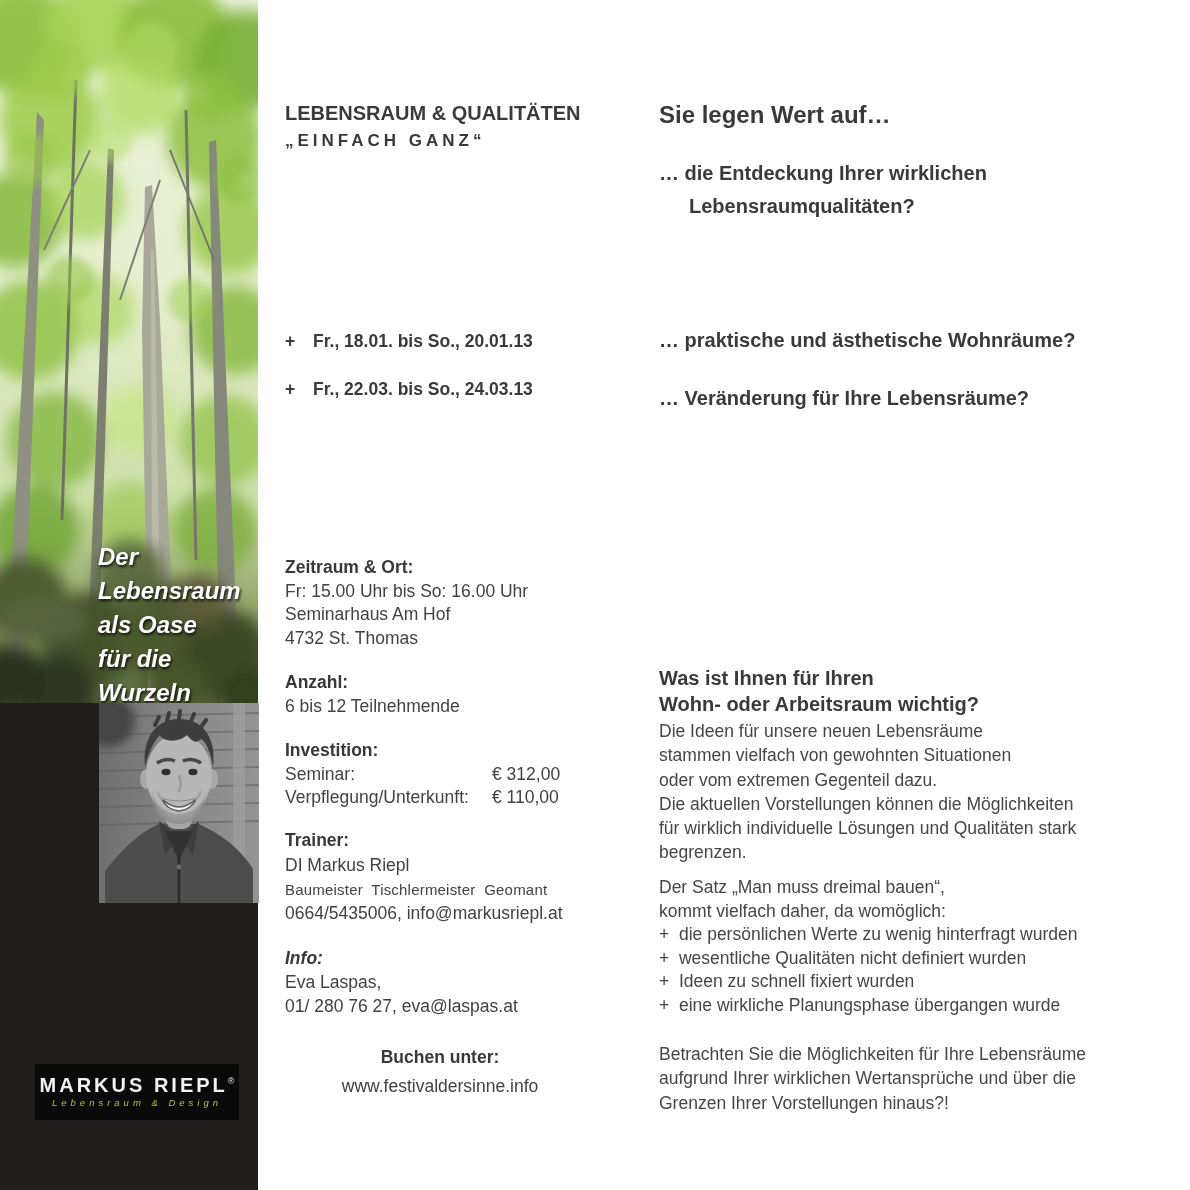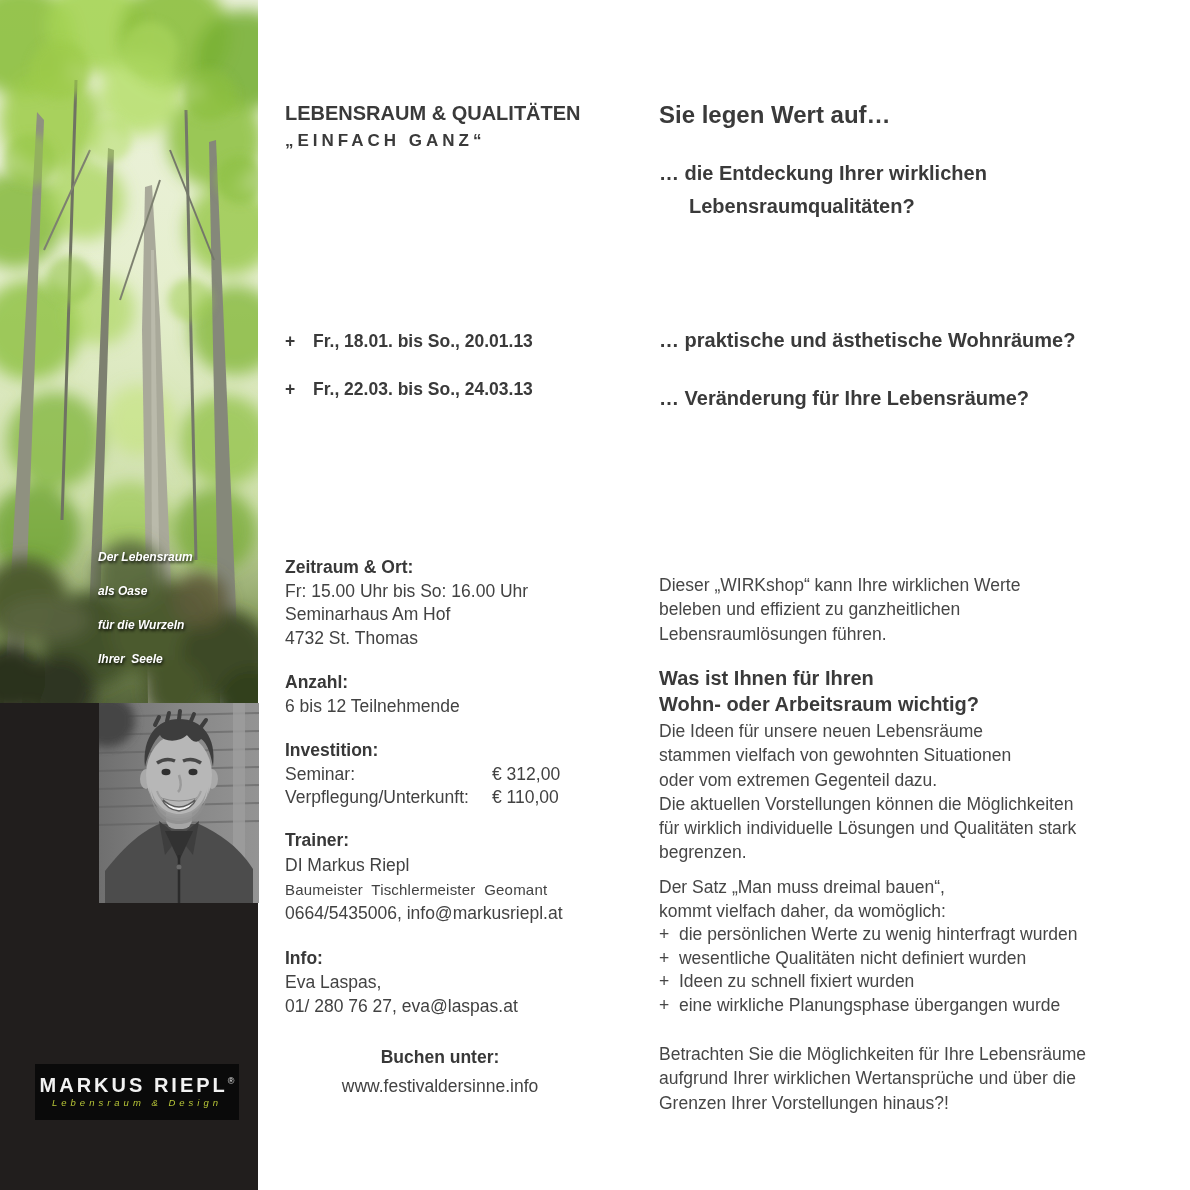--- a/index.html
+++ b/index.html
@@ -12,21 +12,21 @@
   .page { position:relative; width:1190px; height:1190px; background:#ffffff; overflow:hidden; }
   .abs { position:absolute; }
   [data-bind] { white-space:pre-wrap; }
 
   
   .forest { left:0; top:0; width:258px; height:703px; overflow:hidden; }
   .black-panel { left:0; top:703px; width:258px; height:487px; background:#211e1d; }
   .portrait { left:99px; top:703px; width:160px; height:200px; }
   .overlay-quote {
     left:98px; top:540px; width:160px;
-    font-size:12px; line-height:34px; font-weight:bold; font-style:italic;
+    font-size:24px; line-height:34px; font-weight:bold; font-style:italic;
     color:#ffffff; text-shadow:1px 2px 3px rgba(0,0,0,0.85);
   }
   .logo-box {
     left:35px; top:1064px; width:204px; height:56px;
     background:#0a0a0a; text-align:center; padding-top:10px;
   }
   .logo-name {
     color:#f2f2f2; font-size:20px; font-weight:600; letter-spacing:3px;
     line-height:22px; position:relative; display:inline-block;
   }
@@ -254,40 +254,37 @@
   </div>
 
   <div class="abs m-col sec" style="top:828px;">
     <div class="head" style="line-height:25px;" data-bind="middle.trainer.heading">Trainer:</div>
     <div style="line-height:25px;" data-bind="middle.trainer.name">DI Markus Riepl</div>
     <div class="small-line" data-bind="middle.trainer.qualifications">Baumeister  Tischlermeister  Geomant</div>
     <div data-bind="middle.trainer.contact">0664/5435006, info@markusriepl.at</div>
   </div>
 
   <div class="abs m-col sec" style="top:945px;">
-    <div class="head" style="line-height:26px;" data-bind="middle.info.heading">Info:</div>
+    <div class="head" style="line-height:26px;font-style:italic;" data-bind="middle.info.heading">Info:</div>
     <div data-bind="middle.info.name">Eva Laspas,</div>
     <div data-bind="middle.info.contact">01/ 280 76 27, eva@laspas.at</div>
   </div>
 
   <div class="abs m-col sec" style="top:1046px;text-align:center;">
     <div class="head" data-bind="middle.booking.heading">Buchen unter:</div>
     <div style="margin-top:5px;" data-bind="middle.booking.url">www.festivaldersinne.info</div>
   </div>
 
   <div class="abs r-col r-head" style="top:98px;" data-bind="right.intro">Sie legen Wert auf…</div>
 
   <div class="abs r-col r-bullet" style="top:157px;" data-bind="right.bullets.0">… die Entdeckung Ihrer wirklichen
 Lebensraumqualitäten?</div>
   <div class="abs r-col r-bullet" style="top:324px;" data-bind="right.bullets.2">… praktische und ästhetische Wohnräume?</div>
   <div class="abs r-col r-bullet" style="top:382px;" data-bind="right.bullets.3">… Veränderung für Ihre Lebensräume?</div>
 
-  <div class="abs r-col r-body" style="top:573px;" data-bind="right.para1">Dieser „WIRKshop“ kann Ihre wirklichen Werte
-beleben und effizient zu ganzheitlichen
-Lebensraumlösungen führen.</div>
 
   <div class="abs r-col r-head2" style="top:666px;" data-bind="right.heading2">Was ist Ihnen für Ihren
 Wohn- oder Arbeitsraum wichtig?</div>
 
   <div class="abs r-col r-body" style="top:719px;" data-bind="right.para2">Die Ideen für unsere neuen Lebensräume
 stammen vielfach von gewohnten Situationen
 oder vom extremen Gegenteil dazu.
 Die aktuellen Vorstellungen können die Möglichkeiten
 für wirklich individuelle Lösungen und Qualitäten stark
 begrenzen.</div>

